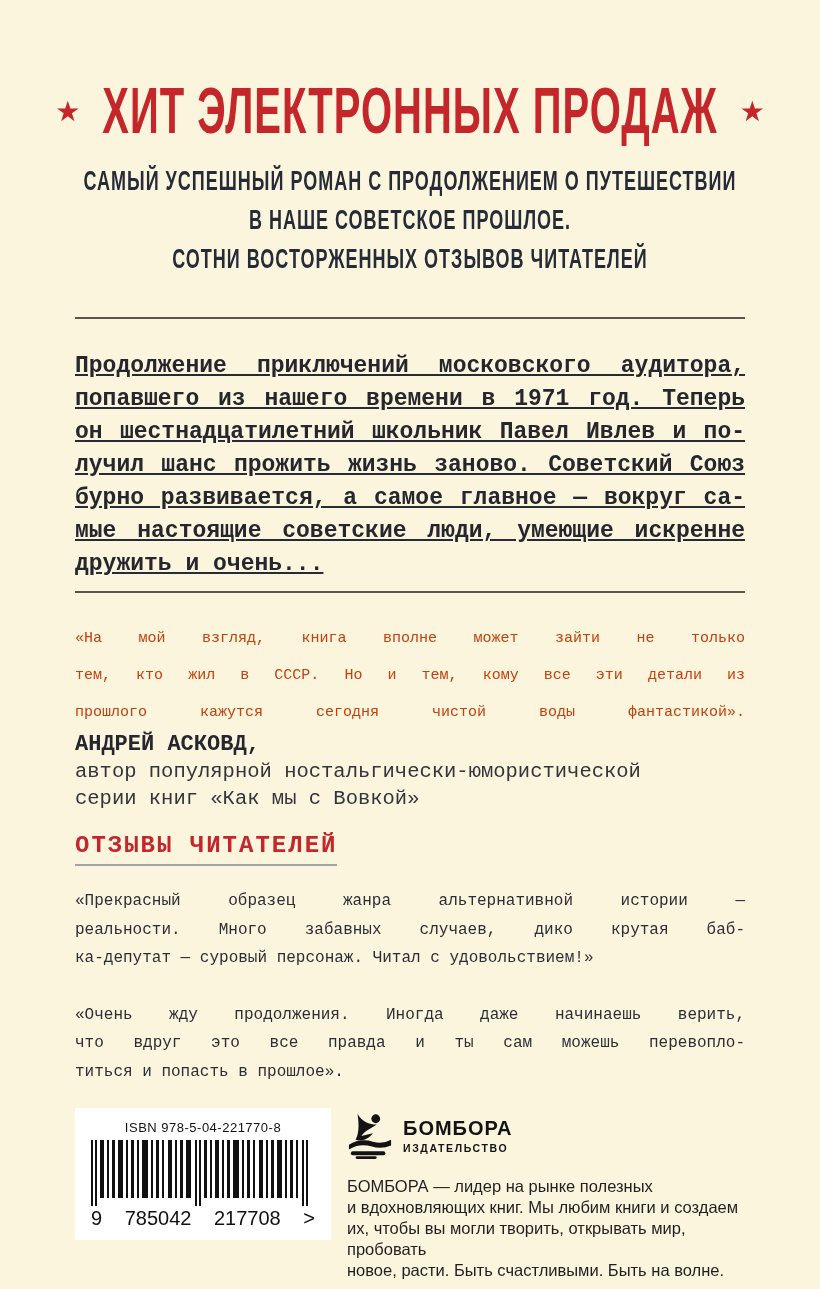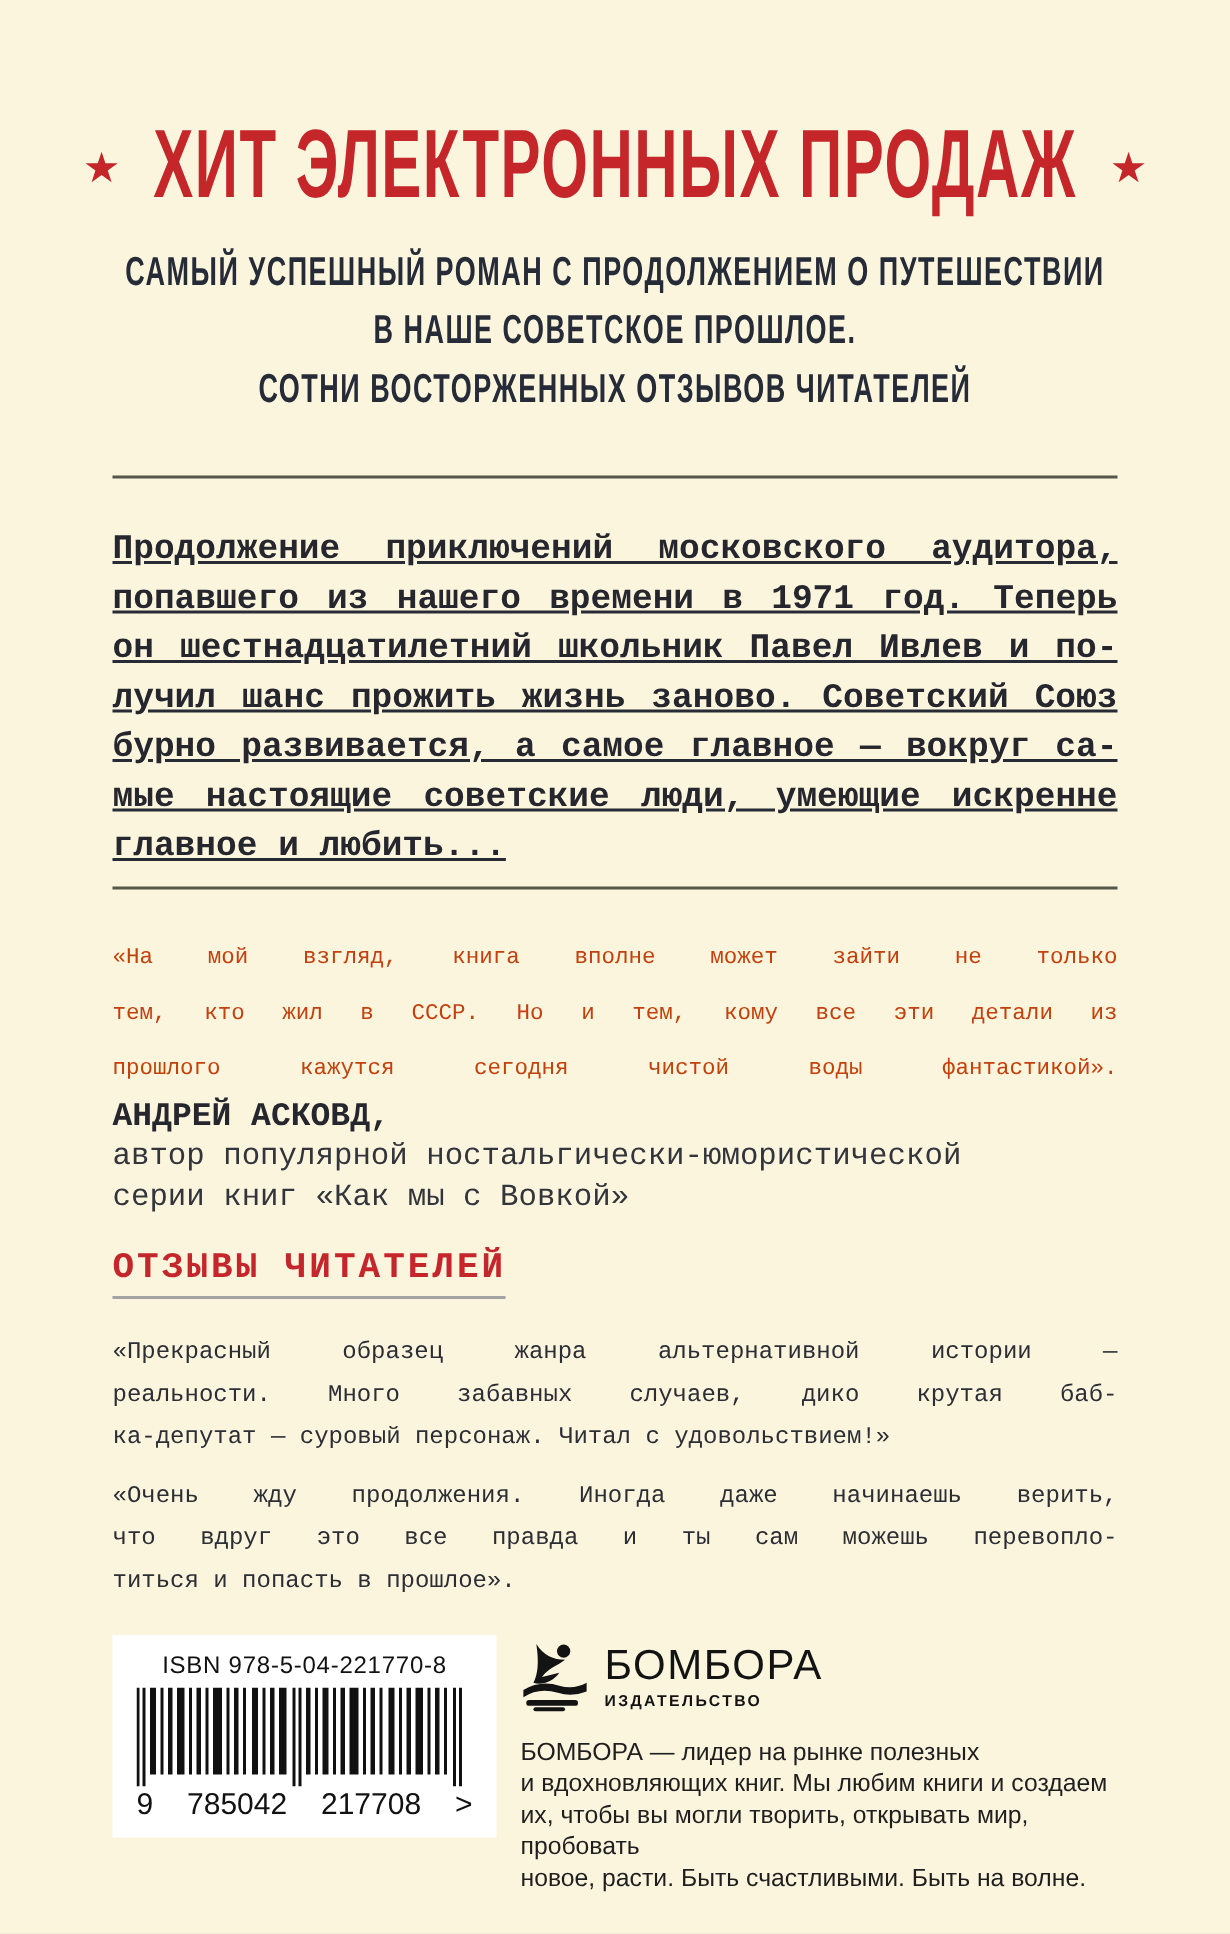--- a/index.html
+++ b/index.html
@@ -60,45 +60,45 @@
   .attr-name{font-size:22px;font-weight:bold;line-height:26px;color:#26272e;}
   .attr-line{font-size:20.5px;line-height:27px;color:#33353c;}
 
   
   .reviews-heading{
     display:inline-block;margin-top:20px;
     color:#c5262b;font-weight:bold;font-size:24px;letter-spacing:2px;
     padding-bottom:5px;border-bottom:2px solid #a3a3a3;
   }
   .review{margin-top:21px;}
-  .review.second{margin-top:10px;}
+  .review.second{margin-top:28px;}
   .review .line{
     font-size:16px;line-height:28.5px;color:#2c2e35;
     text-align:justify;text-align-last:justify;
   }
   .review .line.last{text-align:center;text-align-last:left;}
 
   
   .footer{margin-top:22px;display:flex;gap:16px;align-items:flex-start;}
   .barcode-panel{
     background:#ffffff;width:256px;box-sizing:border-box;
     padding:12px 14px 10px 14px;text-align:center;flex:none;
   }
-  .isbn-label{font-size:16px;color:#111;letter-spacing:.5px;white-space:nowrap;}
+  .isbn-label{font-size:13px;color:#111;letter-spacing:.5px;white-space:nowrap;}
   .barcode-svg{display:block;margin:5px auto 0 auto;}
   .barcode-digits{
     display:flex;justify-content:space-between;align-items:baseline;
     padding:0 2px;margin-top:1px;
     font-size:20px;color:#111;font-family:"Liberation Sans",sans-serif;
   }
   .publisher{flex:1;padding-top:5px;}
   .logo-row{display:flex;align-items:center;gap:10px;}
   .logo-mark{flex:none;}
   .publisher-name{
-    font-weight:normal;font-size:28px;letter-spacing:1px;color:#131313;line-height:1;
+    font-weight:bold;font-size:20px;letter-spacing:1px;color:#131313;line-height:1;
   }
   .publisher-type{
     font-weight:bold;font-size:10.5px;letter-spacing:1.6px;color:#131313;margin-top:4px;
   }
   .publisher-about{margin-top:17px;}
   .about-line{font-size:16.5px;line-height:21px;color:#1f1f1f;}
 </style>
 </head>
 <body>
 
@@ -119,21 +119,21 @@
 
     <hr class="rule">
 
     <div class="annotation mono">
       <div class="line">Продолжение приключений московского аудитора,</div>
       <div class="line">попавшего из нашего времени в 1971 год. Теперь</div>
       <div class="line">он шестнадцатилетний школьник Павел Ивлев и по-</div>
       <div class="line">лучил шанс прожить жизнь заново. Советский Союз</div>
       <div class="line">бурно развивается, а самое главное — вокруг са-</div>
       <div class="line">мые настоящие советские люди, умеющие искренне</div>
-      <div class="line last">главное и любить...</div>
+      <div class="line last">дружить и очень...</div>
     </div>
 
     <hr class="rule second">
 
     <div class="quote mono">
       <div class="line">«На мой взгляд, книга вполне может зайти не только</div>
       <div class="line">тем, кто жил в СССР. Но и тем, кому все эти детали из</div>
       <div class="line">прошлого кажутся сегодня чистой воды фантастикой».</div>
     </div>
     <div class="attribution mono">

